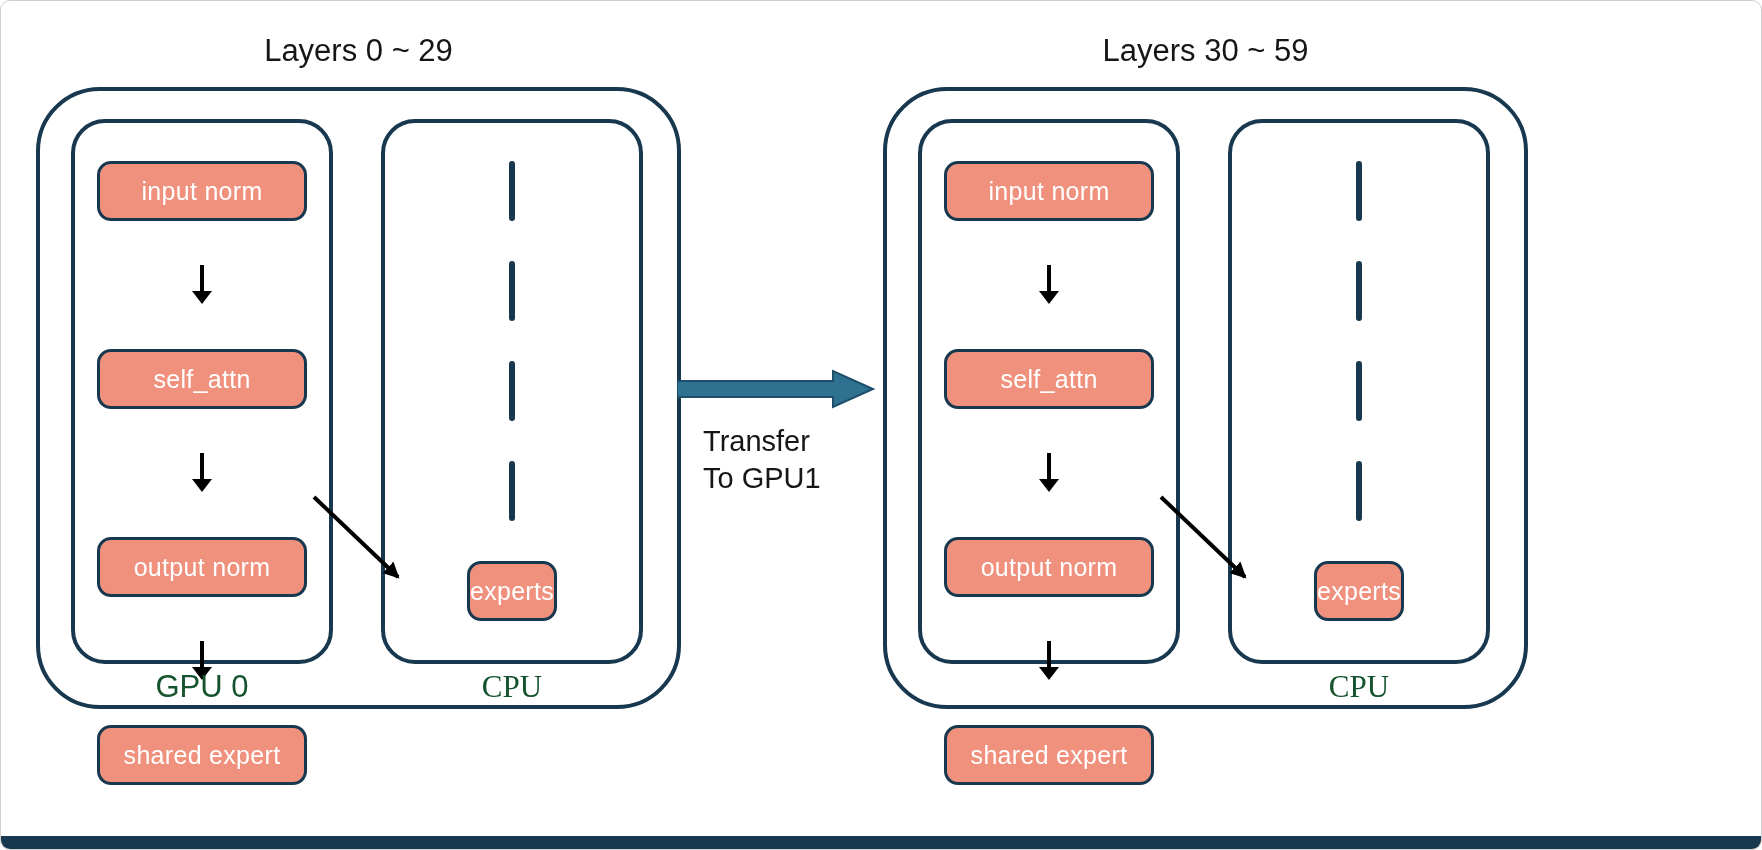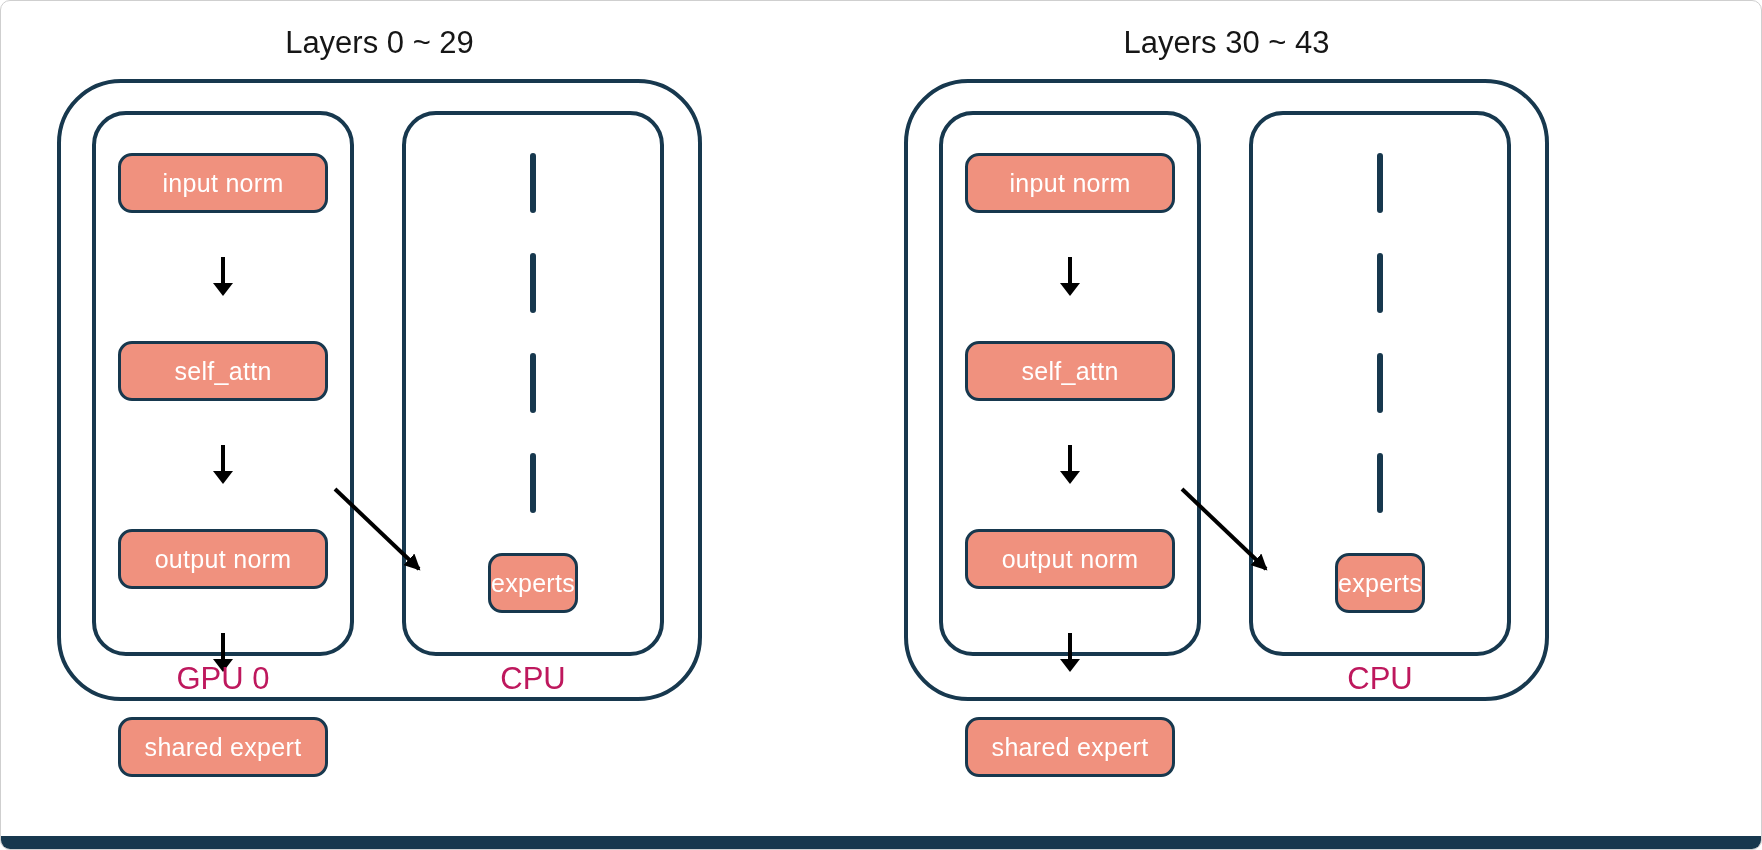--- a/index.html
+++ b/index.html
@@ -1,20 +1,20 @@
 <!DOCTYPE html>
 <html><head>
 <meta charset="utf-8">
 <style>
   * { margin:0; padding:0; box-sizing:border-box; }
   html,body { background:#ffffff; font-family:"Liberation Sans", sans-serif; }
   .canvas { position:relative; width:1762px; height:850px; background:#ffffff;
             overflow:hidden; border:1px solid #cfcfcf; border-radius:10px; }
 
-  .panel { position:absolute; top:22px; width:645px;margin-left:21px; }
+  .panel { position:absolute; top:30px; width:645px; }
   .panel-left  { left:35px; }
   .panel-right { left:882px; }
   .panel-title { font-size:31px; font-weight:400; color:#161616; text-align:center;
                  line-height:40px; margin-bottom:16px; }
 
   .outer { position:relative; width:645px; height:622px;
            border:4px solid #17384E; border-radius:64px; background:#ffffff; }
 
   .col { position:absolute; top:28px; width:262px; height:545px;
          border:4px solid #17384E; border-radius:34px; background:#ffffff;
@@ -32,23 +32,23 @@
   .v-arrow::before { content:""; display:block; width:4px; height:27px; background:#000; }
   .v-arrow::after  { content:""; position:absolute; bottom:1px; left:50%;
                      transform:translateX(-50%); width:0; height:0;
                      border-left:10px solid transparent; border-right:10px solid transparent;
                      border-top:13px solid #000; }
   .gap { height:40px; flex:none; }
 
   .diag { position:absolute; left:0; top:0; pointer-events:none; }
 
   .dev-label { position:absolute; top:573px; height:45px; text-align:center;
-               font-size:31px; color:#be185d; line-height:45px; }
+               font-size:31px; color:#14532d; line-height:45px; }
   .dev-label.gpu { left:31px; width:262px; }
-  .dev-label.cpu { left:341px; width:262px; }
+  .dev-label.cpu { left:341px; width:262px;font-family:Liberation Serif, serif; }
 
   .transfer { position:absolute; left:676px; top:368px; width:204px; }
   .transfer-text { margin-top:10px; margin-left:26px; font-size:29px;
                    line-height:37px; color:#161616; }
 
   .bottom-bar { position:absolute; left:0; bottom:0; width:100%; height:13px; background:#17384E; }
 </style>
 </head>
 <body>
 
@@ -89,23 +89,32 @@
           </marker>
         </defs>
         <line x1="274" y1="406" x2="358" y2="486" stroke="#000" stroke-width="4" marker-end="url(#dh0)"></line>
       </svg>
 
       <div class="dev-label gpu">GPU 0</div>
       <div class="dev-label cpu">CPU</div>
     </div>
   </section>
 
+  <div class="transfer">
+    <svg width="200" height="40">
+      <polygon points="0,12 156,12 156,2 196,20 156,38 156,28 0,28" fill="#2E7191" stroke="#1d4f6b" stroke-width="2"></polygon>
+    </svg>
+    <div class="transfer-text">
+      <div>Transfer</div>
+      <div>To GPU1</div>
+    </div>
+  </div>
 
   <section class="panel panel-right">
-    <h2 class="panel-title">Layers 30 ~ 43</h2>
+    <h2 class="panel-title">Layers 30 ~ 59</h2>
     <div class="outer">
 
       <div class="col gpu">
         <div class="box module">input norm</div>
         <div class="v-arrow"></div>
         <div class="box module">self_attn</div>
         <div class="v-arrow"></div>
         <div class="box module">output norm</div>
         <div class="v-arrow"></div>
         <div class="box module">shared expert</div>

